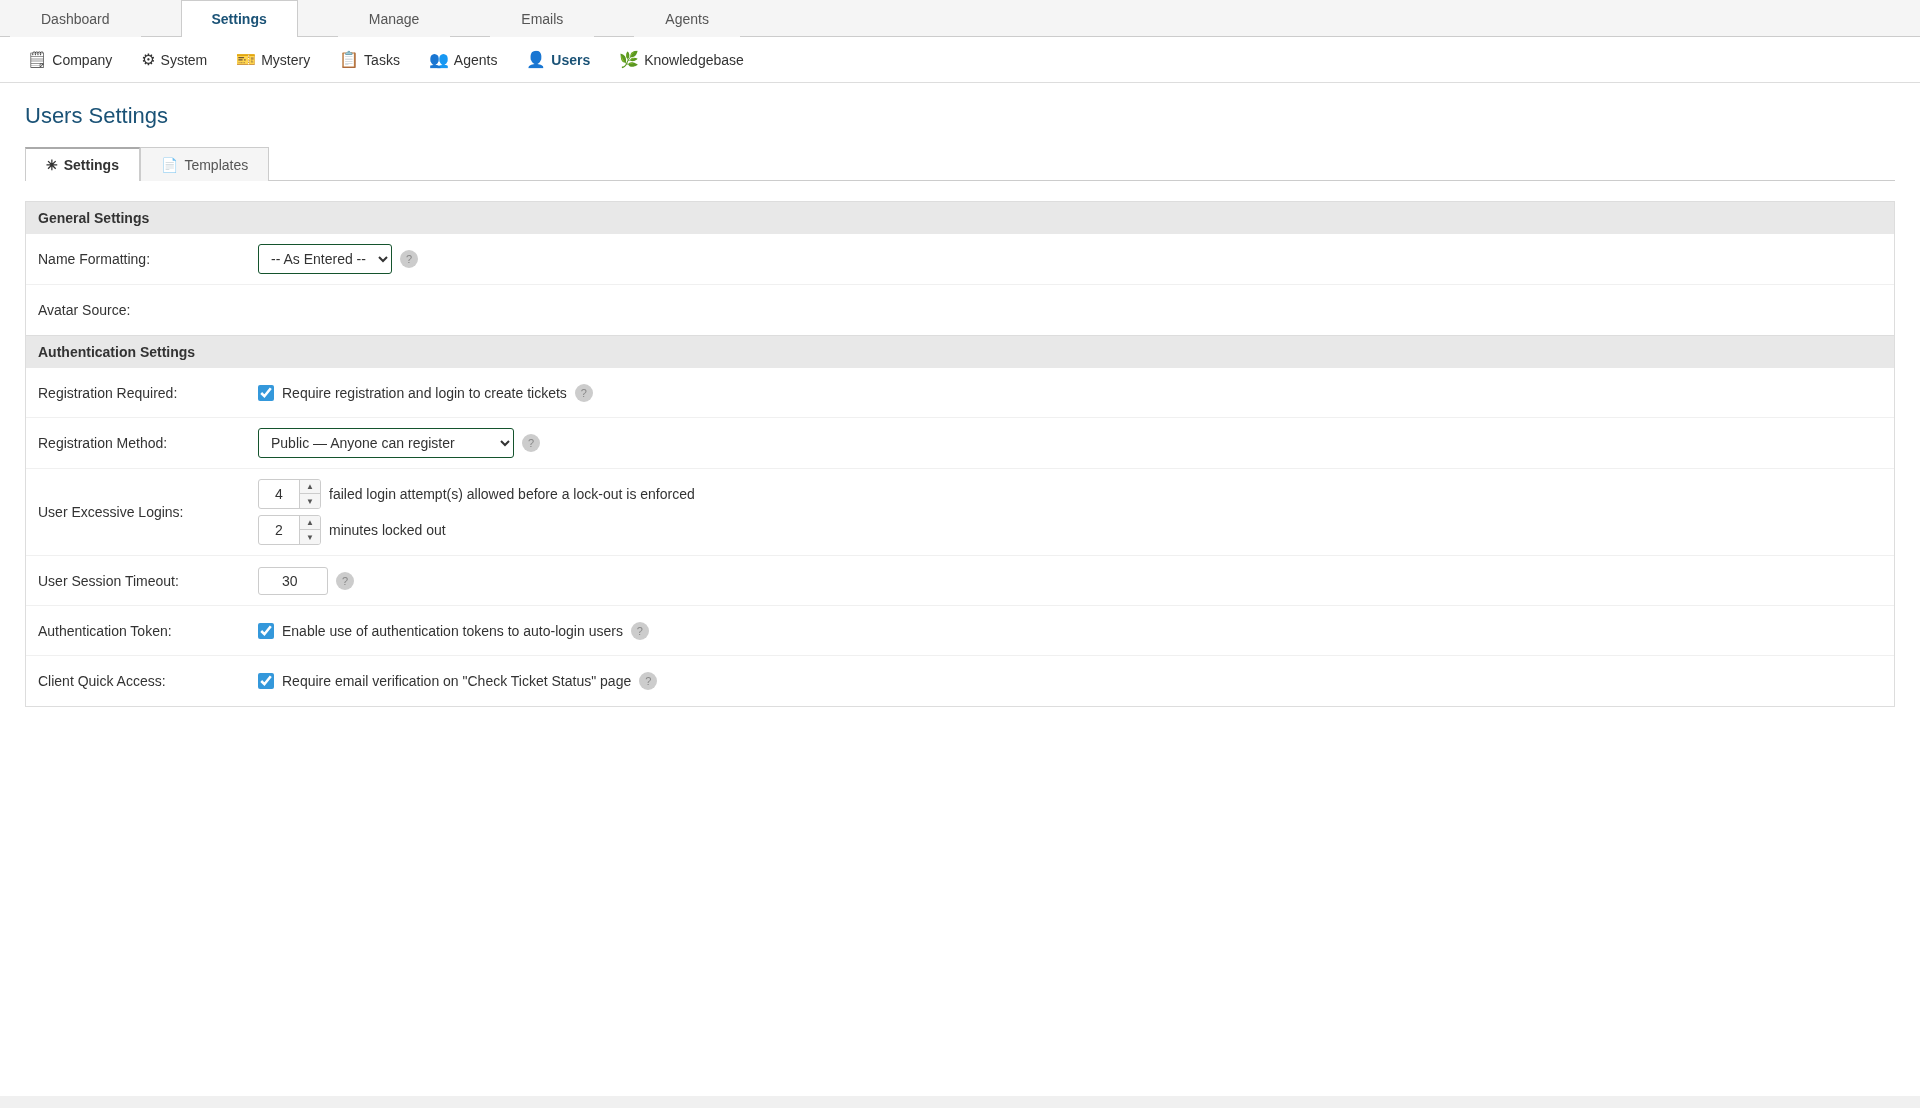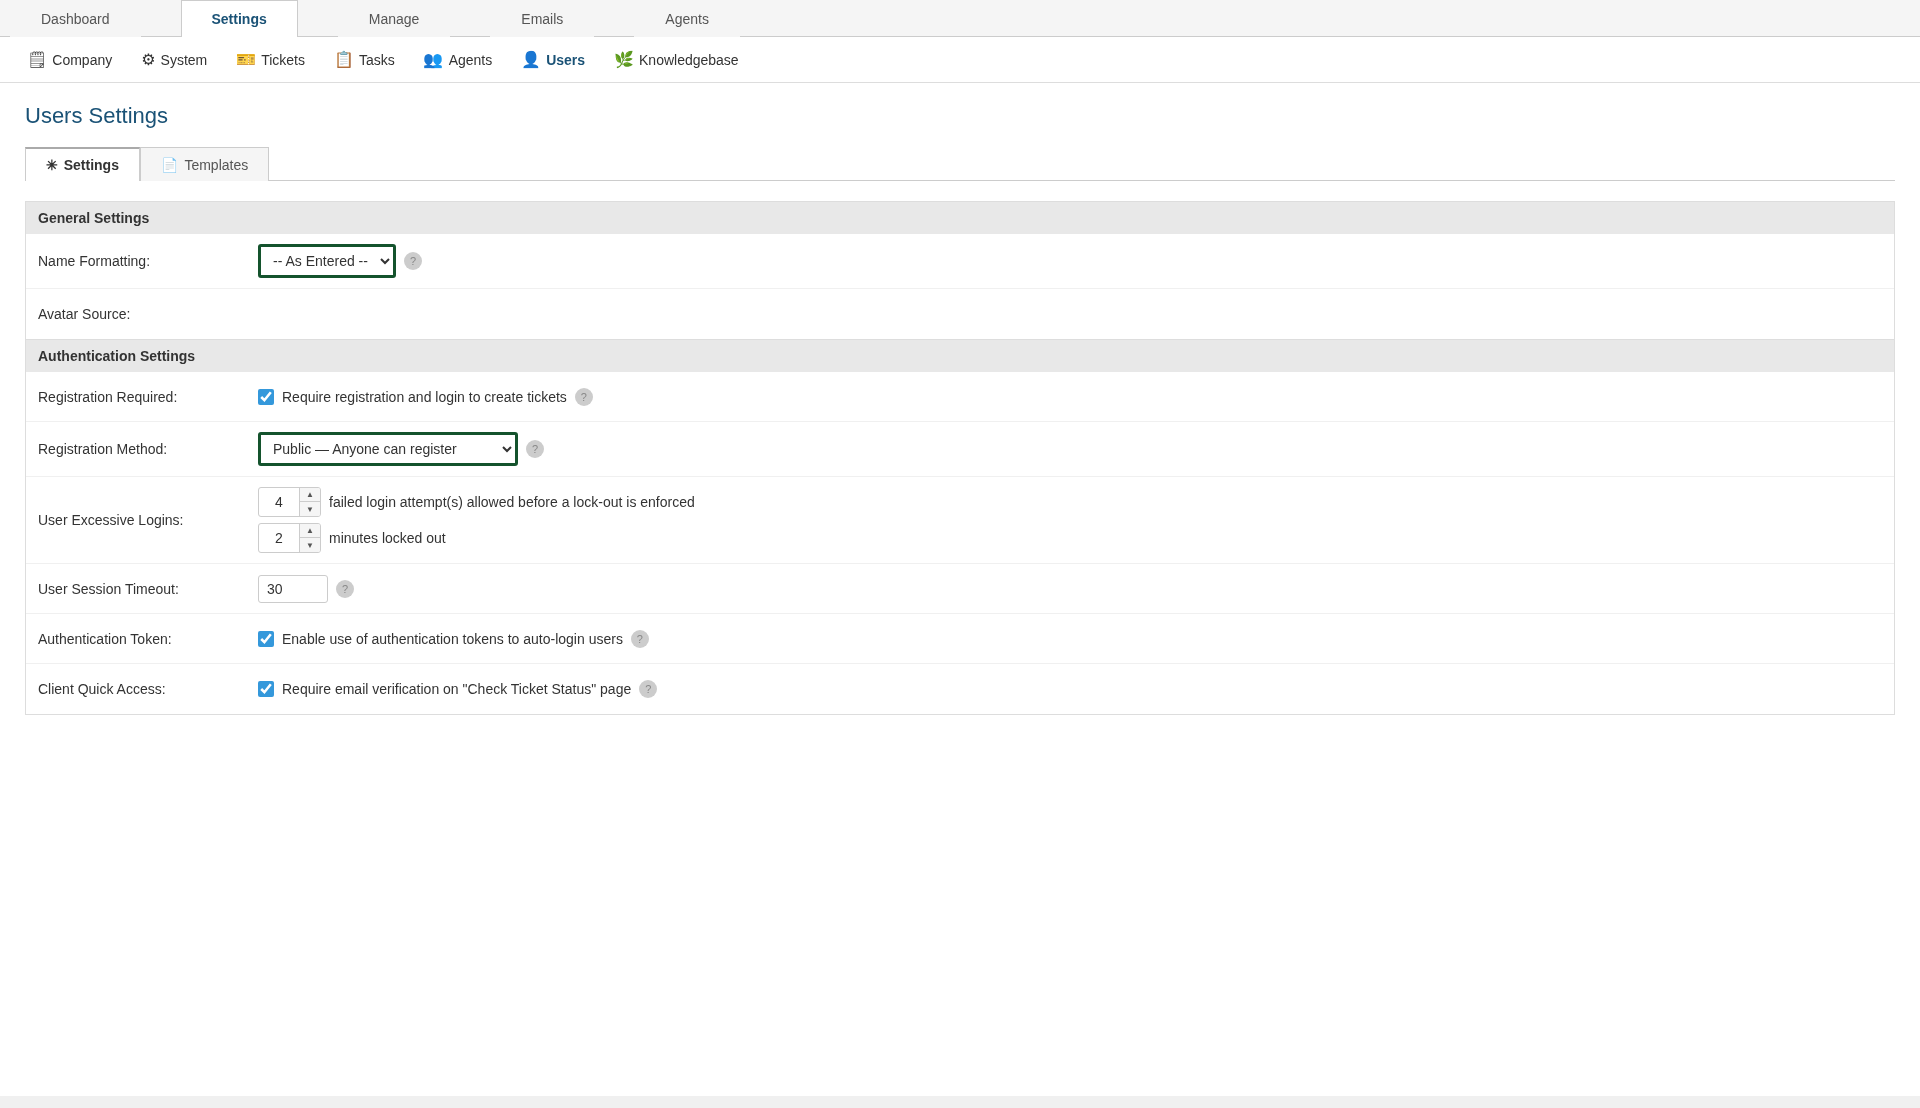--- a/index.html
+++ b/index.html
@@ -134,31 +134,31 @@
     .settings-control {
       display: flex;
       align-items: center;
       gap: 8px;
       flex: 1;
     }
 
     
     select {
       padding: 5px 8px;
-      border: 3px solid #14532d;
+      border: 1px solid #14532d;
       border-radius: 3px;
       background: #fff;
       font-size: 14px;
       color: #333;
       cursor: pointer;
     }
 
     
     input[type="text"], input[type="number"] {
-      padding: 5px 8px;
+      padding: 5px 23px;
       border: 1px solid #ccc;
       border-radius: 3px;
       font-size: 14px;
       color: #333;
       width: 70px;
     }
 
     
     input[type="checkbox"] {
       width: 16px;
@@ -272,21 +272,21 @@
   <a class="secondary-nav-item">
     <span class="nav-icon">🗒</span>
     <span>Company</span>
   </a>
   <a class="secondary-nav-item">
     <span class="nav-icon">⚙</span>
     <span>System</span>
   </a>
   <a class="secondary-nav-item">
     <span class="nav-icon">🎫</span>
-    <span>Tickets</span>
+    <span>Mystery</span>
   </a>
   <a class="secondary-nav-item">
     <span class="nav-icon">📋</span>
     <span>Tasks</span>
   </a>
   <a class="secondary-nav-item">
     <span class="nav-icon">👥</span>
     <span>Agents</span>
   </a>
   <a class="secondary-nav-item active">

